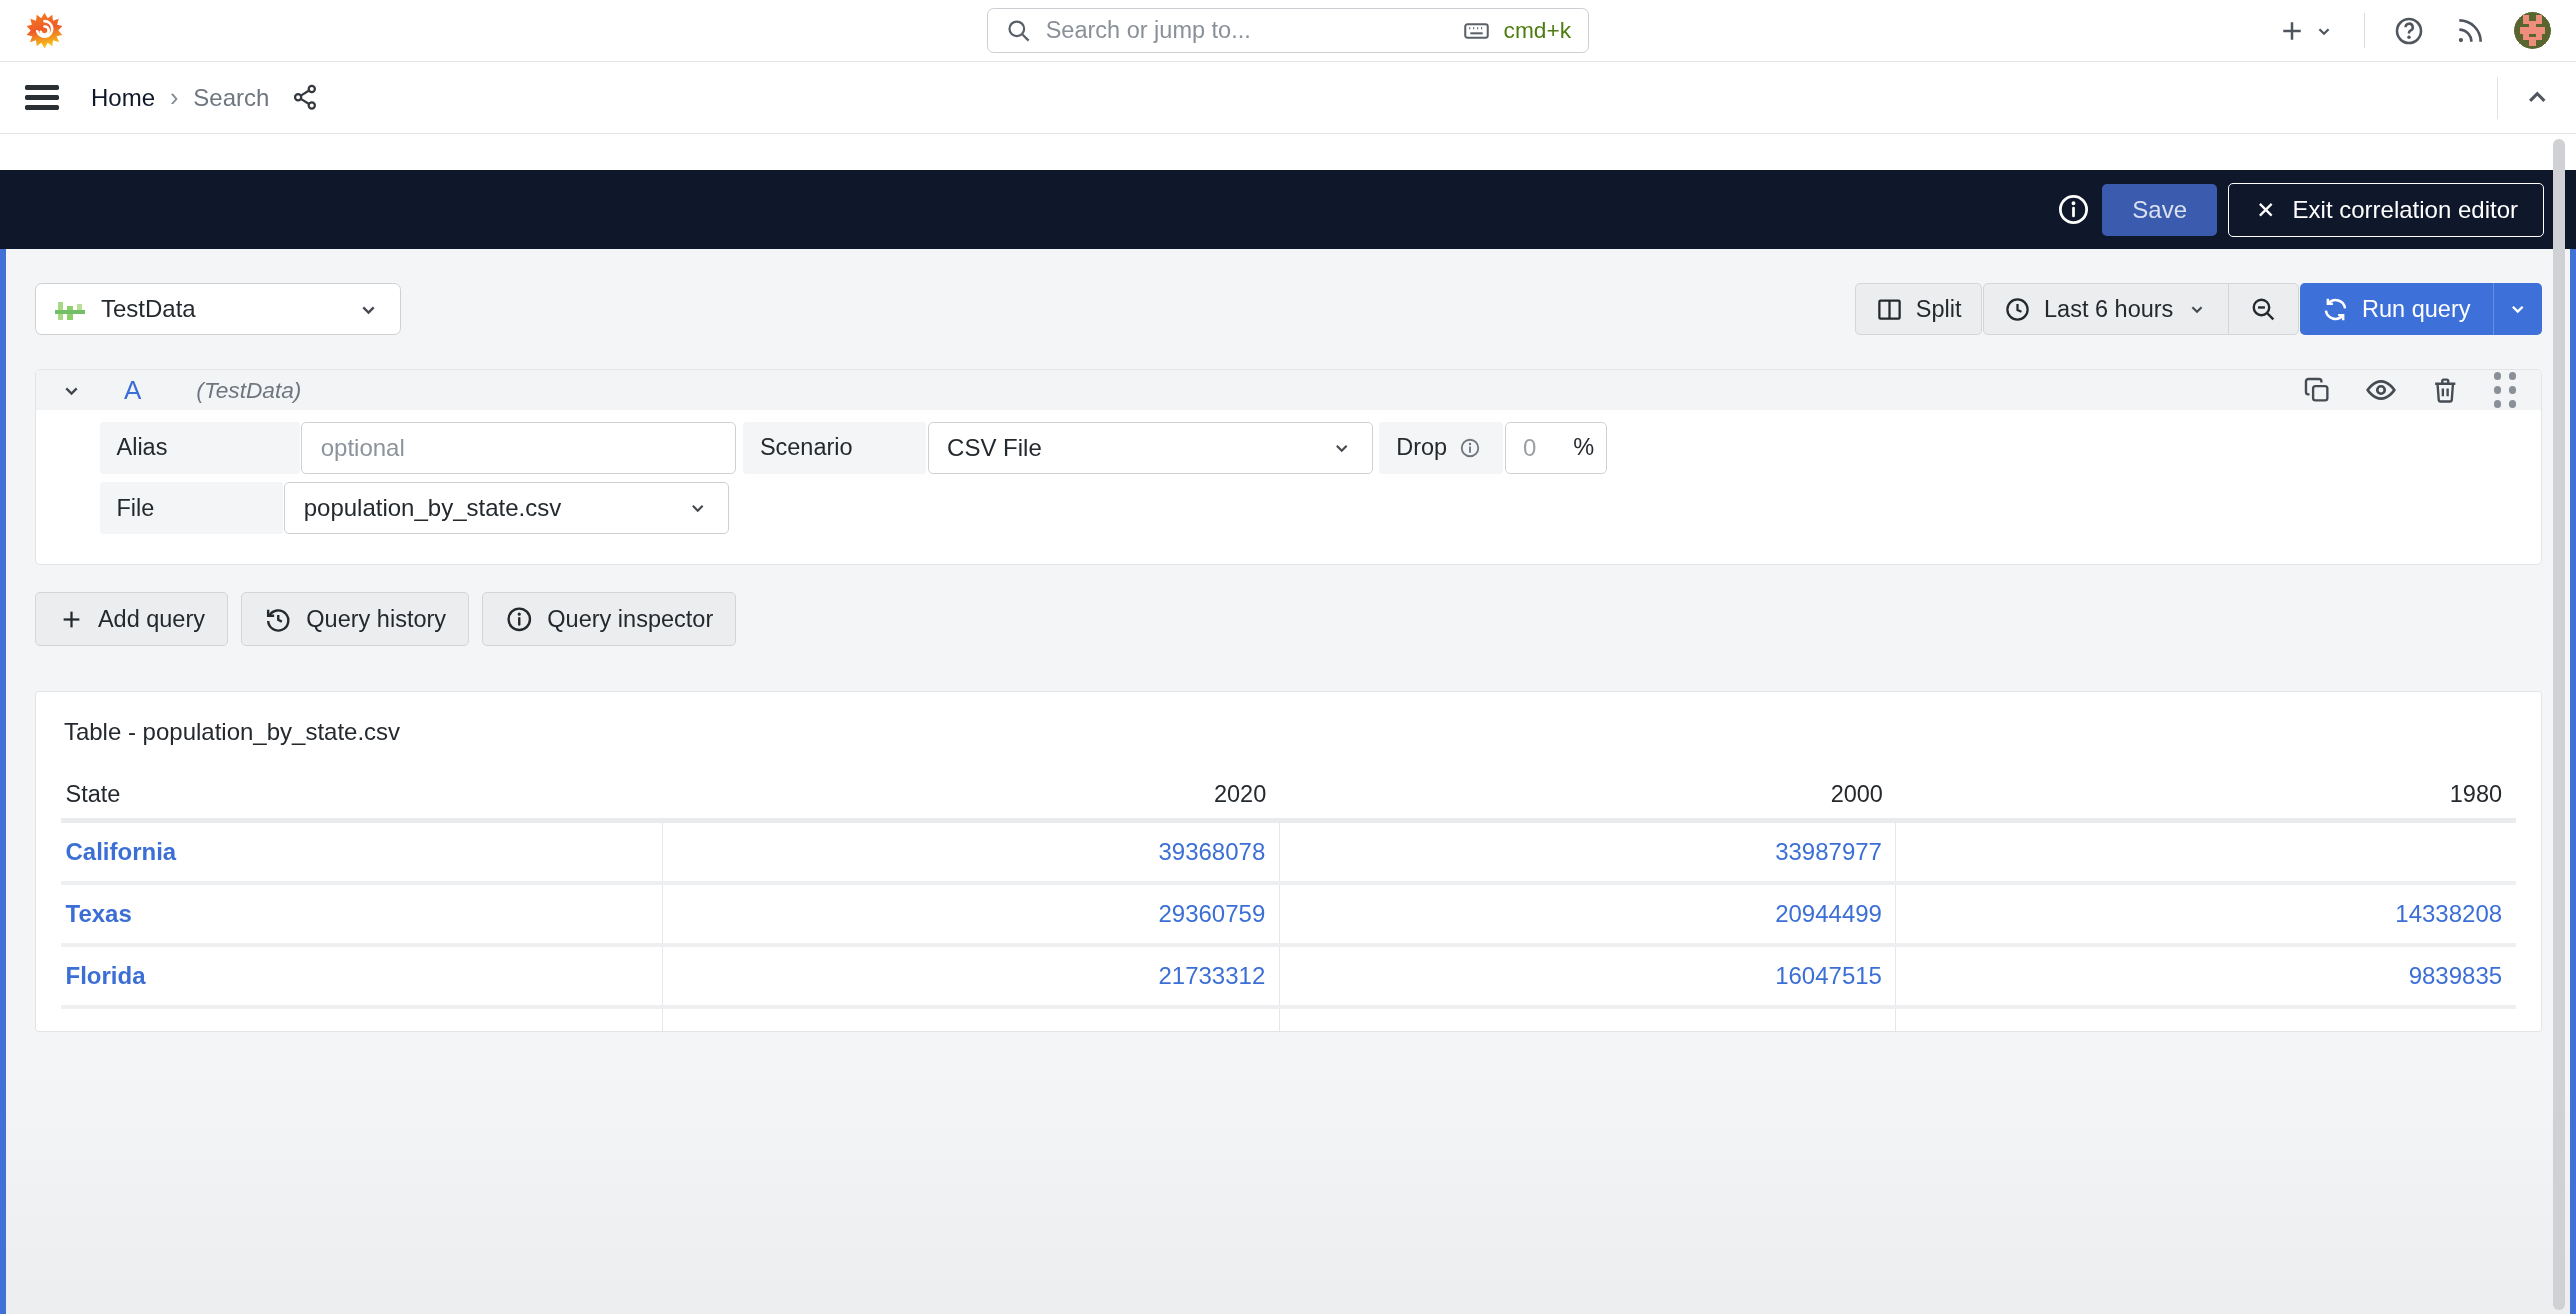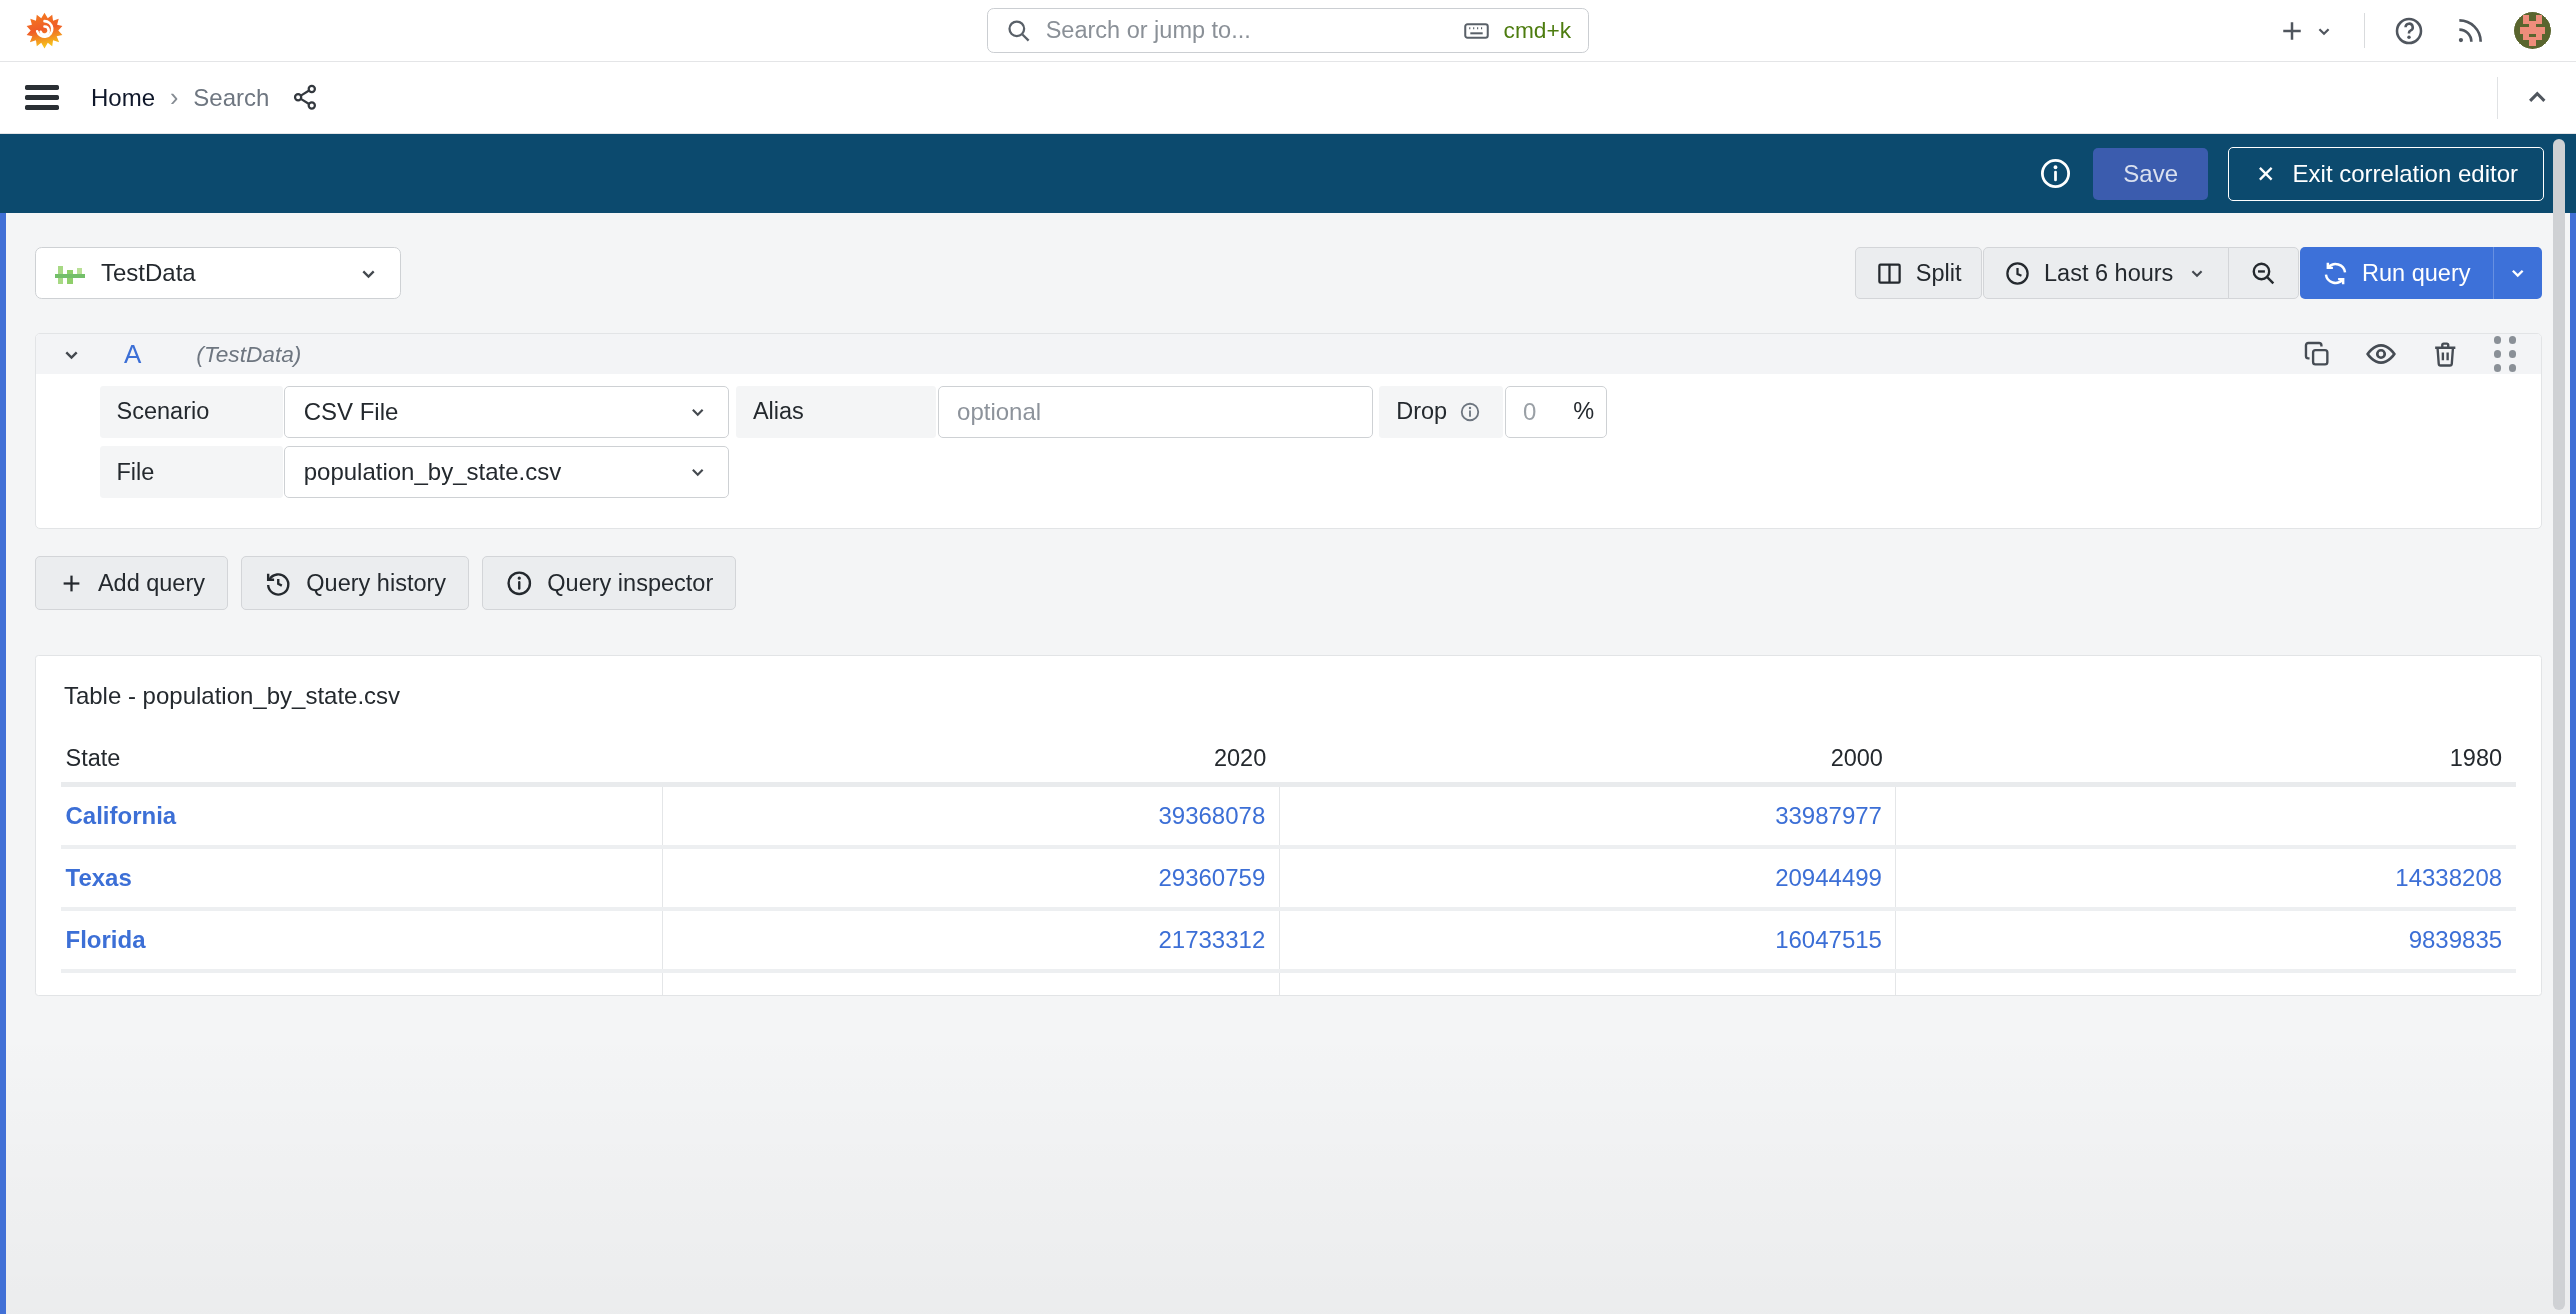--- a/index.html
+++ b/index.html
@@ -34,22 +34,22 @@
   .burger i { display:block; height:4.2px; background:#2a2f34; border-radius:1.7px; }
   .crumbs { display:flex; align-items:center; gap:15px; font-size:24px; }
   .crumb-home { color:#0f172a; cursor:pointer; }
   .crumb-sep { color:#868c93; font-size:25px; }
   .crumb-cur { color:#6e7680; }
   .crumb-share { margin-left:22px; cursor:pointer; }
   .crumb-right { margin-left:auto; display:flex; align-items:center;
     border-left:0.8px solid #e0e2e4; height:42px; padding-left:25px; cursor:pointer; }
 
   
-  .banner { height:79px; background:#0c4a6e; display:flex; align-items:center;
-    justify-content:flex-end; gap:20px; padding-right:32px; }
+  .banner { height:79px; background:#0f172a; display:flex; align-items:center;
+    justify-content:flex-end; gap:11px; padding-right:32px;margin-top:36px; }
   .banner-info { cursor:pointer; }
   .btn-save { height:52px; padding:0 30px; border:none; border-radius:5px;
     background:#3b5cae; color:#d9e0ef; font-size:24px; font-weight:500;
     font-family:inherit; cursor:pointer; }
   .btn-exit { height:54px; padding:0 25px; border:1.7px solid #fff; border-radius:5px;
     background:transparent; color:#fff; font-size:24px; font-weight:500;
     font-family:inherit; display:flex; align-items:center; gap:15px; cursor:pointer; }
 
   
   .pane { position:relative; height:1101px; background:#f4f5f6;
@@ -386,33 +386,33 @@
             <i></i>
             <i></i>
             <i></i>
         </span>
       </div>
     </div>
 
     <div class="q-body">
       <div class="field-row">
         <div class="field">
+          <span class="chip w-alias">Alias</span>
+          <input class="text-input" type="text" placeholder="optional" style="">
+        </div>
+        <div class="field">
           <span class="chip w-lbl">Scenario</span>
           <div class="select">
             <span>CSV File</span>
             <span class="chev">
               <svg viewBox="0 0 24 24" width="23.5" height="23.5" fill="none" stroke="#44494f" stroke-width="2.2">
                 <polyline points="7,10 12,15 17,10"></polyline>
               </svg>
             </span>
           </div>
-        </div>
-        <div class="field">
-          <span class="chip w-alias">Alias</span>
-          <input class="text-input" type="text" placeholder="optional" style="">
         </div>
         <div class="field">
           <span class="chip w-drop">
             <span>Drop</span>
             <span>
               <svg viewBox="0 0 24 24" width="22" height="22" fill="none" stroke="#6e7680" stroke-width="2">
                 <circle cx="12" cy="12" r="9"></circle>
                 <line x1="12" y1="11" x2="12" y2="16.4" stroke-linecap="round"></line>
                 <line x1="12" y1="7.6" x2="12" y2="7.7" stroke-width="2.6" stroke-linecap="round"></line>
               </svg>

